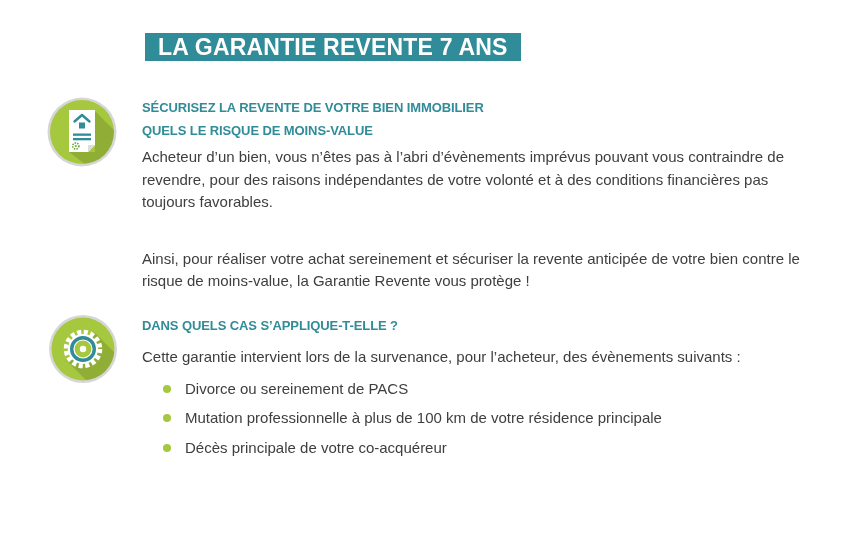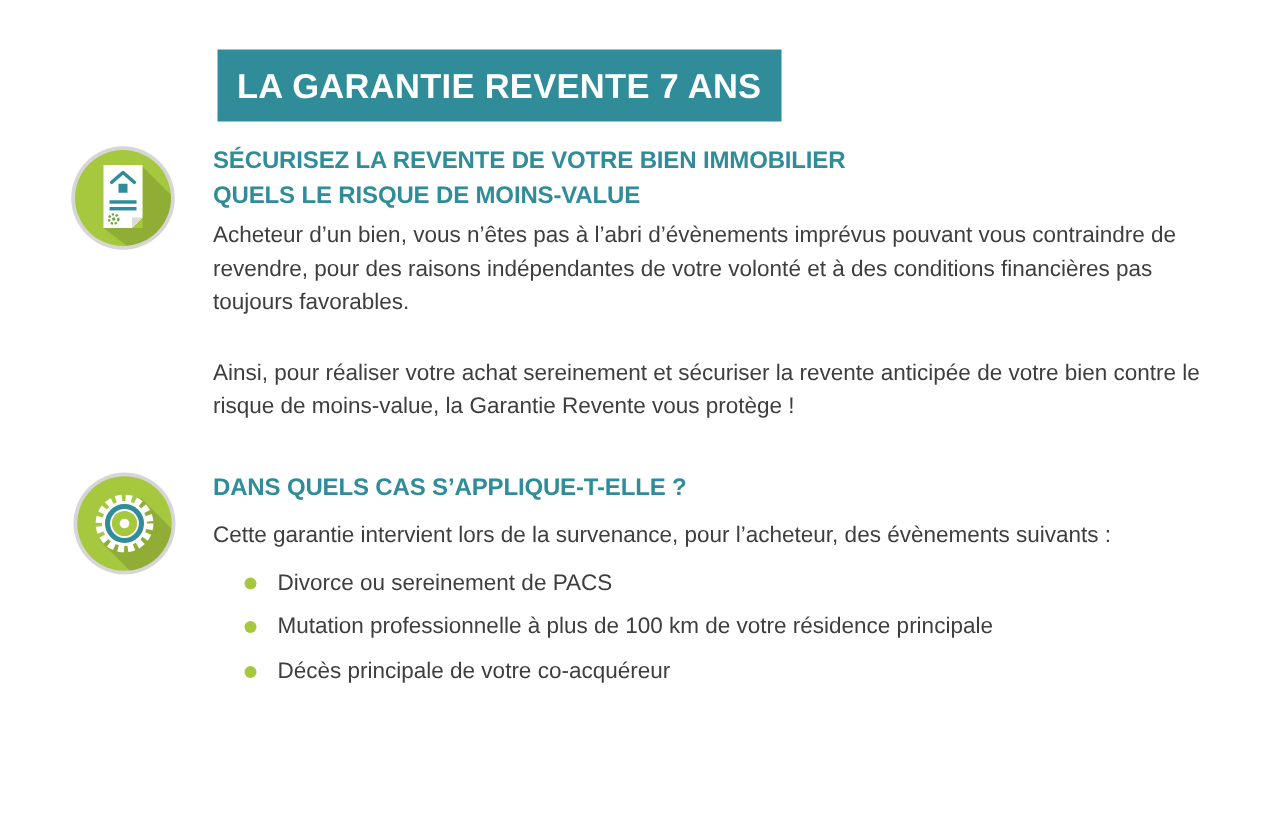--- a/index.html
+++ b/index.html
@@ -6,44 +6,44 @@
   html, body { background: #ffffff; }
   body {
     width: 848px; height: 560px;
     position: relative;
     overflow: hidden;
     font-family: "Liberation Sans", sans-serif;
     color: #3e3e3e;
   }
   .banner {
     position: absolute; left: 145px; top: 33px;
-    height: 48px;
+    height: 28px;
     display: inline-flex; align-items: center;
     padding: 0 13px;
     background: #2f8c98;
   }
   .banner .banner-title {
     color: #ffffff; font-weight: bold; font-size: 23px;
     letter-spacing: 0.2px; white-space: nowrap;
   }
   .icon-wrap { position: absolute; }
   .icon-1 { left: 46px; top: 96px; width: 72px; height: 72px; }
   .icon-2 { left: 48px; top: 314px; width: 70px; height: 70px; }
   .section { position: absolute; left: 142px; }
   .section-1 { top: 96px; width: 676px; }
   .section-2 { top: 314px; width: 696px; }
   .sec-heading {
-    color: #2f8c98; font-weight: bold; font-size: 16px;
+    color: #2f8c98; font-weight: bold; font-size: 13px;
     line-height: 23px; letter-spacing: -0.1px;
   }
   .body-text {
     font-size: 15px; line-height: 22.5px; color: #3e3e3e;
   }
   .section-1 .para-1 { margin-top: 4px; }
-  .section-1 .para-2 { margin-top: 24px; }
+  .section-1 .para-2 { margin-top: 34px; }
   .section-2 .intro { margin-top: 9px; }
   .event-list {
     list-style: none;
     margin-top: 9px;
     padding-left: 21px;
   }
   .event-list li {
     display: flex;
     align-items: flex-start;
     margin-bottom: 7px;

